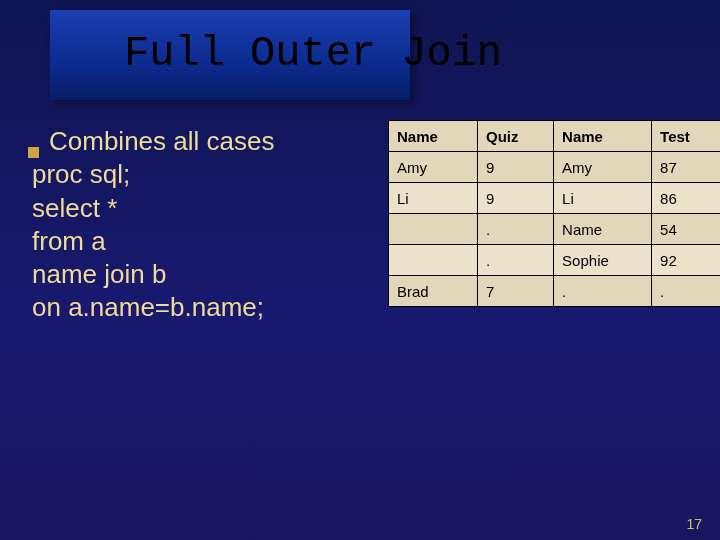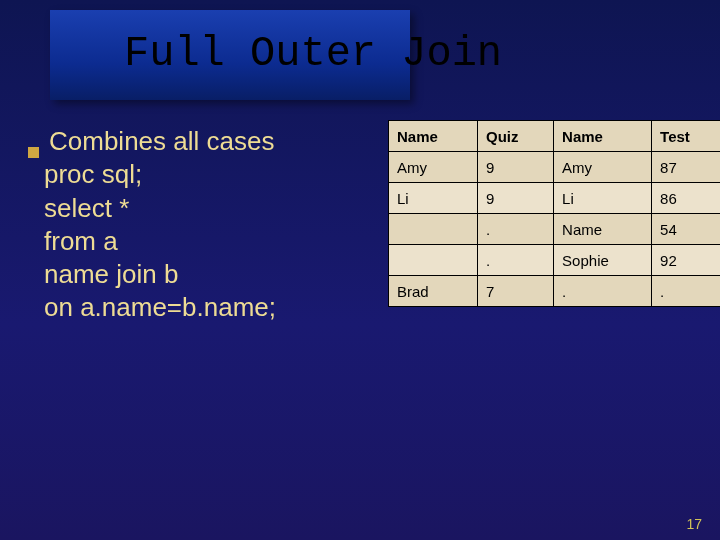--- a/index.html
+++ b/index.html
@@ -49,21 +49,21 @@
   }
   .bullet-square {
     width: 11px;
     height: 11px;
     background: #cfa742;
     margin-top: 10px;
     margin-right: 10px;
     flex: 0 0 auto;
   }
   .code-line {
-    margin-left: 16px;
+    margin-left: 4px;
   }
   .table-wrap {
     position: absolute;
     left: 388px;
     top: 120px;
     width: 336px;
   }
   table {
     border-collapse: collapse;
     width: 100%;

